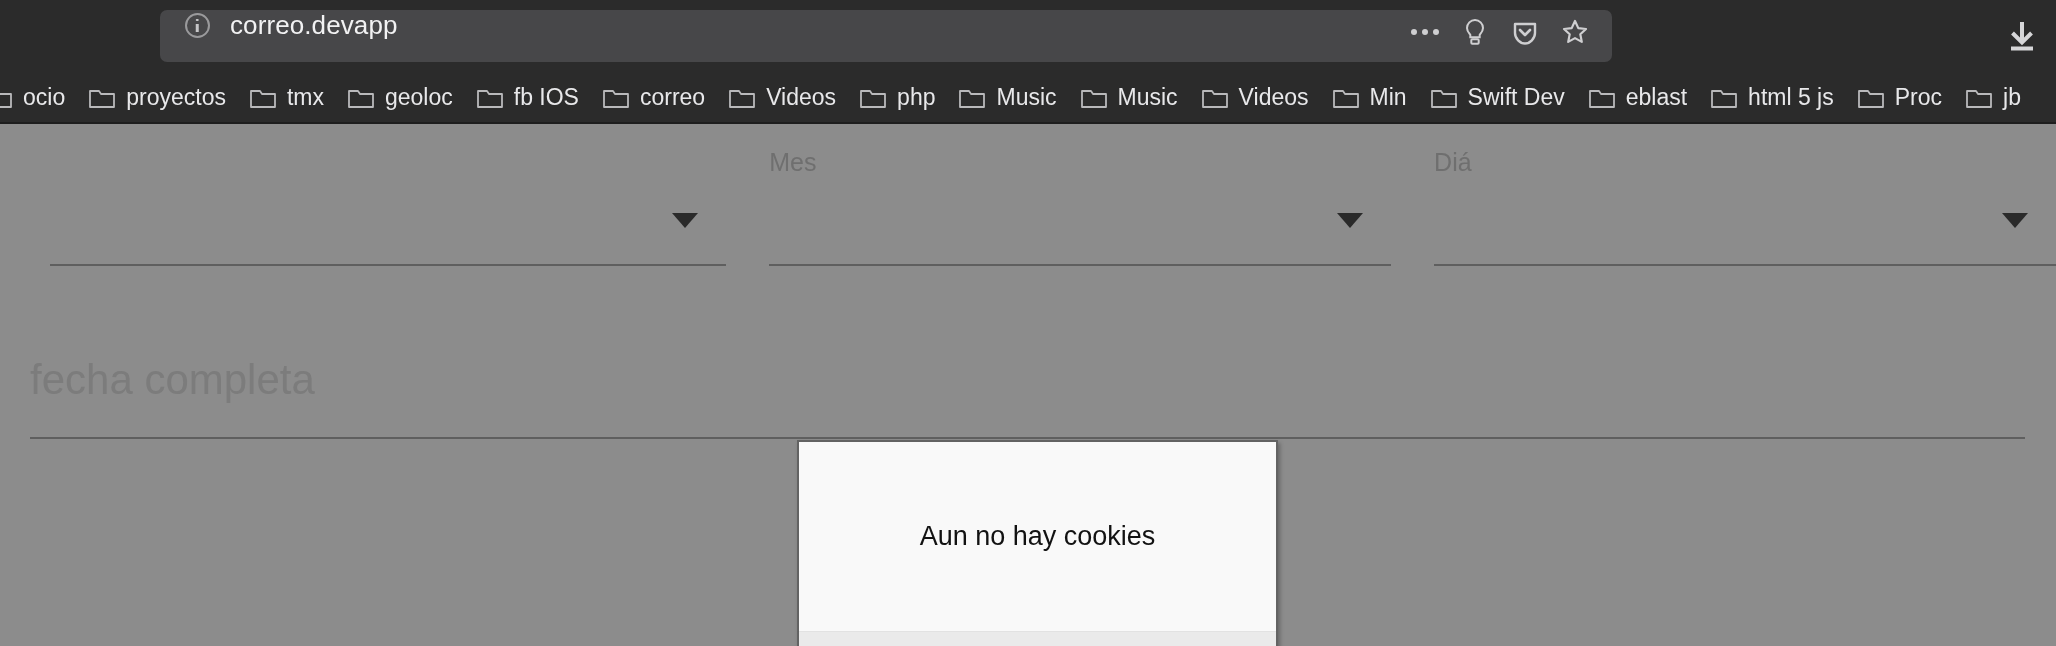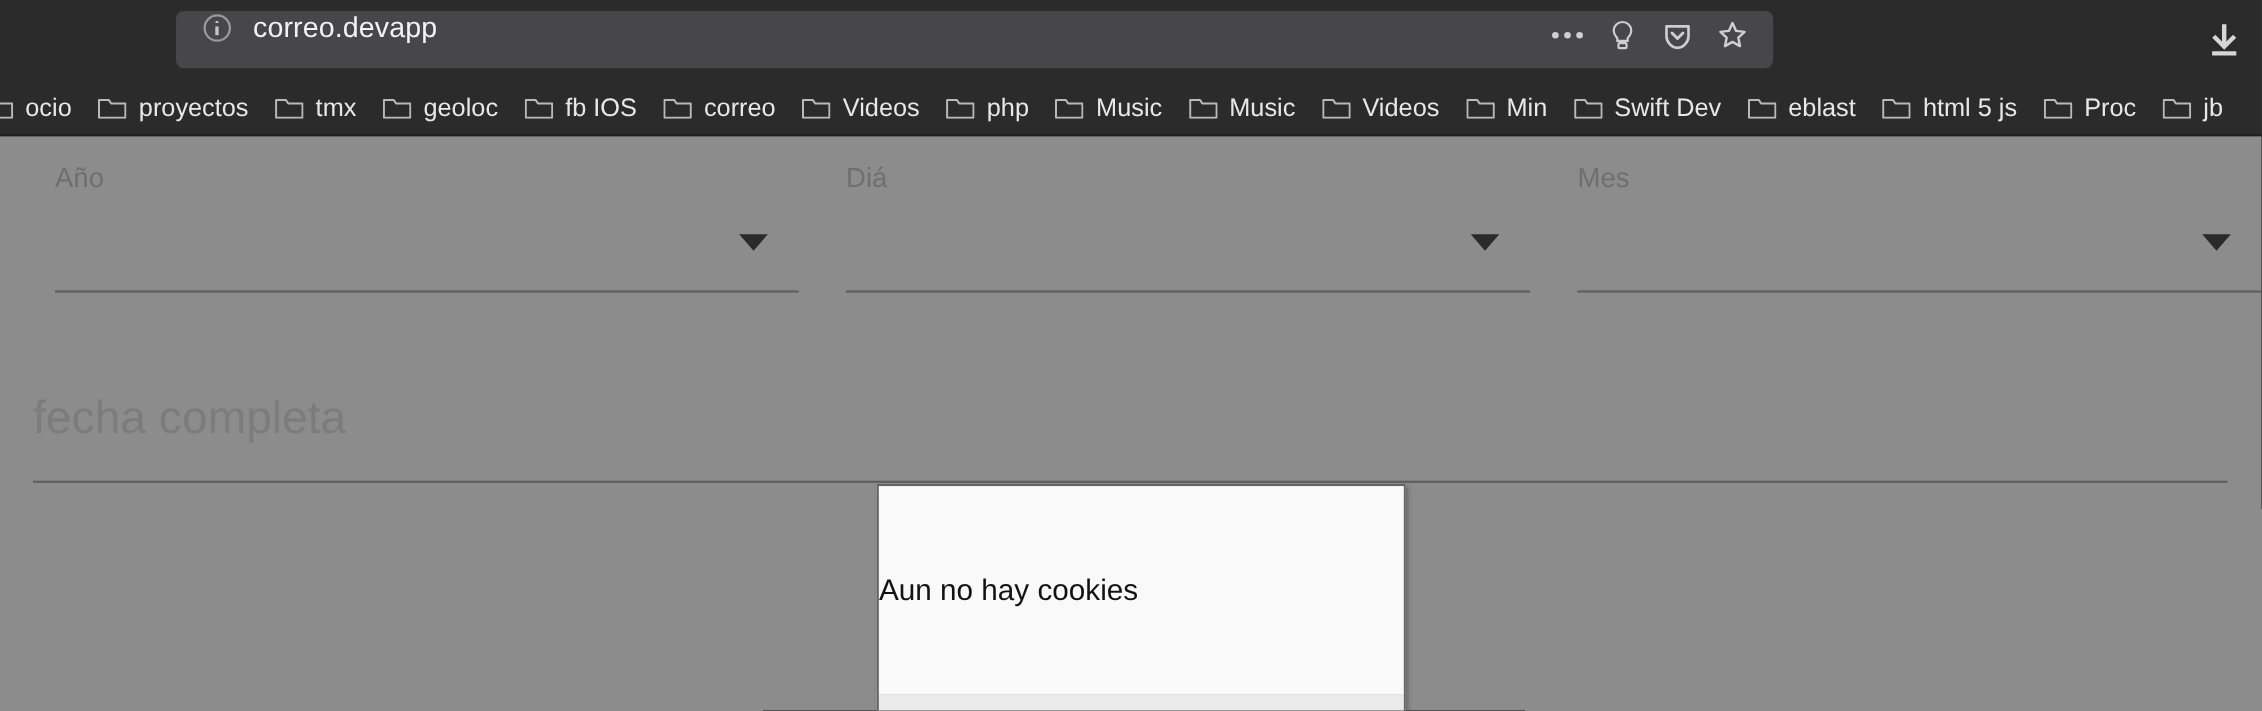--- a/index.html
+++ b/index.html
@@ -202,21 +202,21 @@
     background: #f9f9f9;
     border: 2px solid #636363;
     box-shadow: 2px 3px 4px rgba(0,0,0,0.28);
     display: flex;
     flex-direction: column;
   }
   #modal-body {
     flex: 1 1 auto;
     display: flex;
     align-items: center;
-    justify-content: flex-start;
+    justify-content: center;
     background: #f9f9f9;
   }
   #modal-message {
     color: #121212;
     font-size: 27px;
     text-align: center;
   }
   #modal-footer {
     flex: 0 0 auto;
     height: 95px;
@@ -381,34 +381,33 @@
       </svg>
       <span class="bm-label">jb</span>
     </div>
   </div>
 </div>
 
 <div id="page">
 
   <div id="field-row">
     <div class="field-col c1">
-      <div class="field-label">Año</div>
+      <span class="select-arrow"></span>
+      <span class="select-line"></span>
+    </div>
+    <div class="field-col c2">
+      <div class="field-label">Mes</div>
       <span class="select-arrow"></span>
       <span class="select-line"></span>
     </div>
     <div class="field-col c3">
       <div class="field-label">Diá</div>
       <span class="select-arrow"></span>
       <span class="select-line"></span>
     </div>
-    <div class="field-col c2">
-      <div class="field-label">Mes</div>
-      <span class="select-arrow"></span>
-      <span class="select-line"></span>
-    </div>
   </div>
 
   <div id="fecha-wrap">
     <div id="fecha-placeholder">fecha completa</div>
     <span id="fecha-line"></span>
   </div>
 
   <div id="modal">
     <div id="modal-body">
       <div id="modal-message">Aun no hay cookies</div>

